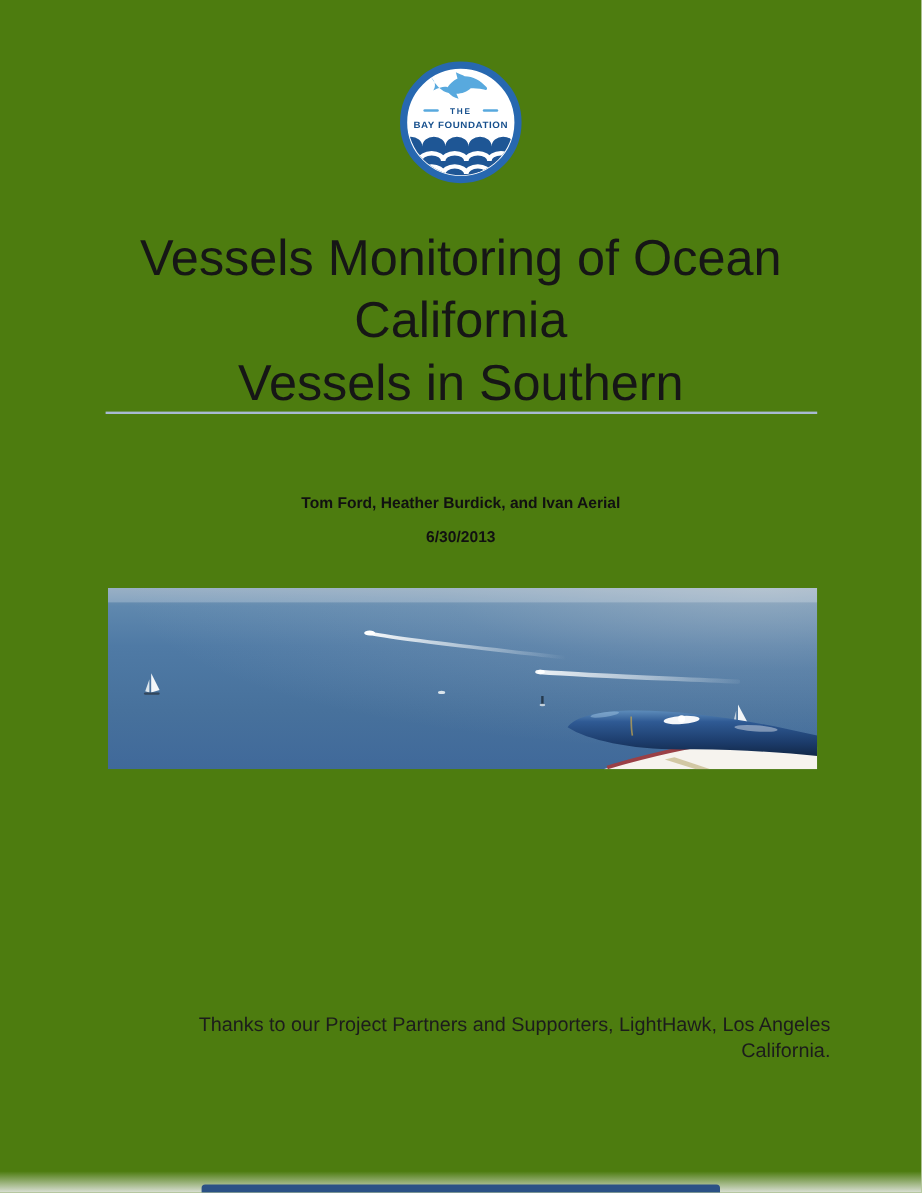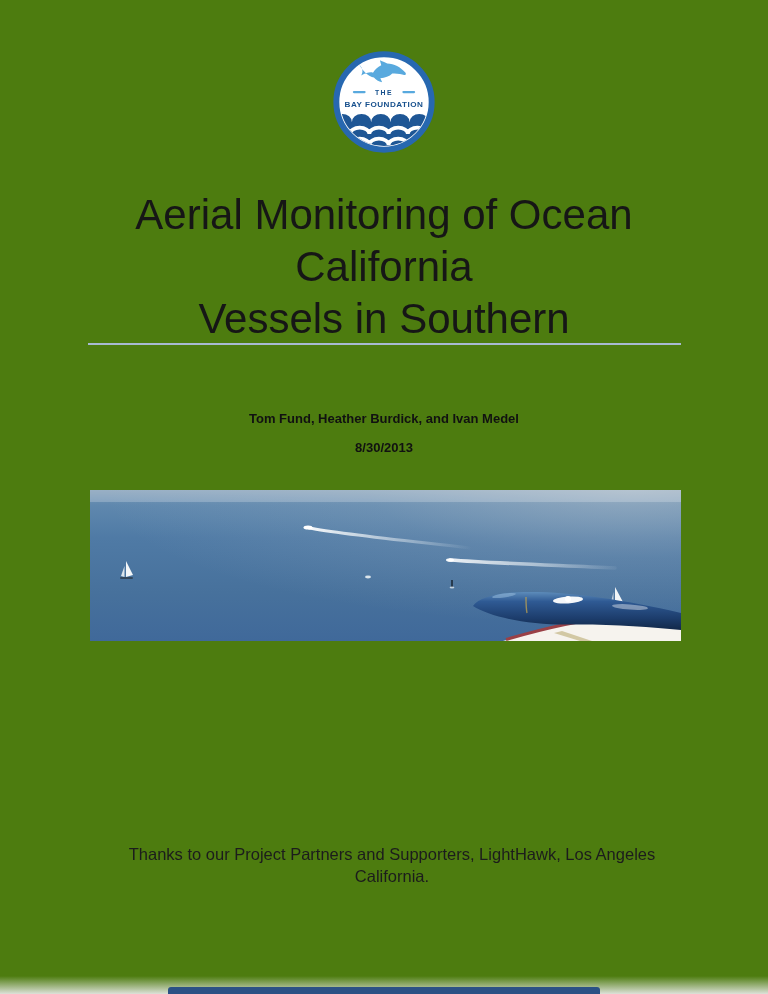--- a/index.html
+++ b/index.html
@@ -18,21 +18,21 @@
     font-size:13px;line-height:16px;font-weight:700;color:#111;
   }
   .date{
     position:absolute;top:440px;left:0;right:0;text-align:center;
     font-size:13px;line-height:16px;font-weight:700;color:#111;
   }
   .photo{position:absolute;top:490px;left:90px;width:591px;height:151px;}
   .photo svg{display:block;width:591px;height:151px;}
   .thanks{
     position:absolute;top:843px;left:92px;width:600px;
-    font-size:16.5px;line-height:22px;color:#1c1c1c;text-align:center;
+    font-size:16.5px;line-height:22px;color:#1c1c1c;text-align:right;
   }
   .page-fade{
     position:absolute;left:0;right:0;bottom:0;height:18px;
     background:linear-gradient(to bottom, rgba(240,240,240,0) 0%, rgba(236,236,238,0.9) 100%);
   }
   .next-page-bar{
     position:absolute;left:168px;bottom:0;width:432px;height:7px;
     border-radius:3px 3px 0 0;background:#2b5185;
   }
 </style>
@@ -64,29 +64,29 @@
 
       <g clip-path="url(#logoClip)">
         <path fill="#1e5695" d="M4,82 a10.5,9 0 0 1 21,0 a10.5,9 0 0 1 21,0 a10.5,9 0 0 1 21,0 a10.5,9 0 0 1 21,0 a10.5,9 0 0 1 21,0 L116,120 L4,120 Z"></path>
         <path fill="none" stroke="#ffffff" stroke-width="4" d="M2,95 a10.5,7 0 0 1 21,0 a10.5,7 0 0 1 21,0 a10.5,7 0 0 1 21,0 a10.5,7 0 0 1 21,0 a10.5,7 0 0 1 21,0"></path>
         <path fill="none" stroke="#ffffff" stroke-width="4" d="M2,107 a10.5,7 0 0 1 21,0 a10.5,7 0 0 1 21,0 a10.5,7 0 0 1 21,0 a10.5,7 0 0 1 21,0 a10.5,7 0 0 1 21,0"></path>
       </g>
     </svg>
   </div>
 
   <div class="title">
-    <div>Aerial Monitoring of Ocean</div>
+    <div>Vessels Monitoring of Ocean</div>
     <div>California</div>
     <div>Vessels in Southern</div>
   </div>
 
   <div class="rule"></div>
 
-  <div class="authors">Tom Fund, Heather Burdick, and Ivan Medel</div>
-  <div class="date">8/30/2013</div>
+  <div class="authors">Tom Ford, Heather Burdick, and Ivan Aerial</div>
+  <div class="date">6/30/2013</div>
 
   <div class="photo">
     <svg viewBox="0 0 591 151" preserveAspectRatio="none" xmlns="http://www.w3.org/2000/svg">
       <defs>
         <linearGradient id="ocean" x1="0" y1="0" x2="0" y2="1">
           <stop offset="0" stop-color="#7d9ab5"></stop>
           <stop offset="0.10" stop-color="#5f88ae"></stop>
           <stop offset="0.32" stop-color="#4f7aa5"></stop>
           <stop offset="0.68" stop-color="#47719c"></stop>
           <stop offset="1" stop-color="#40699a"></stop>

